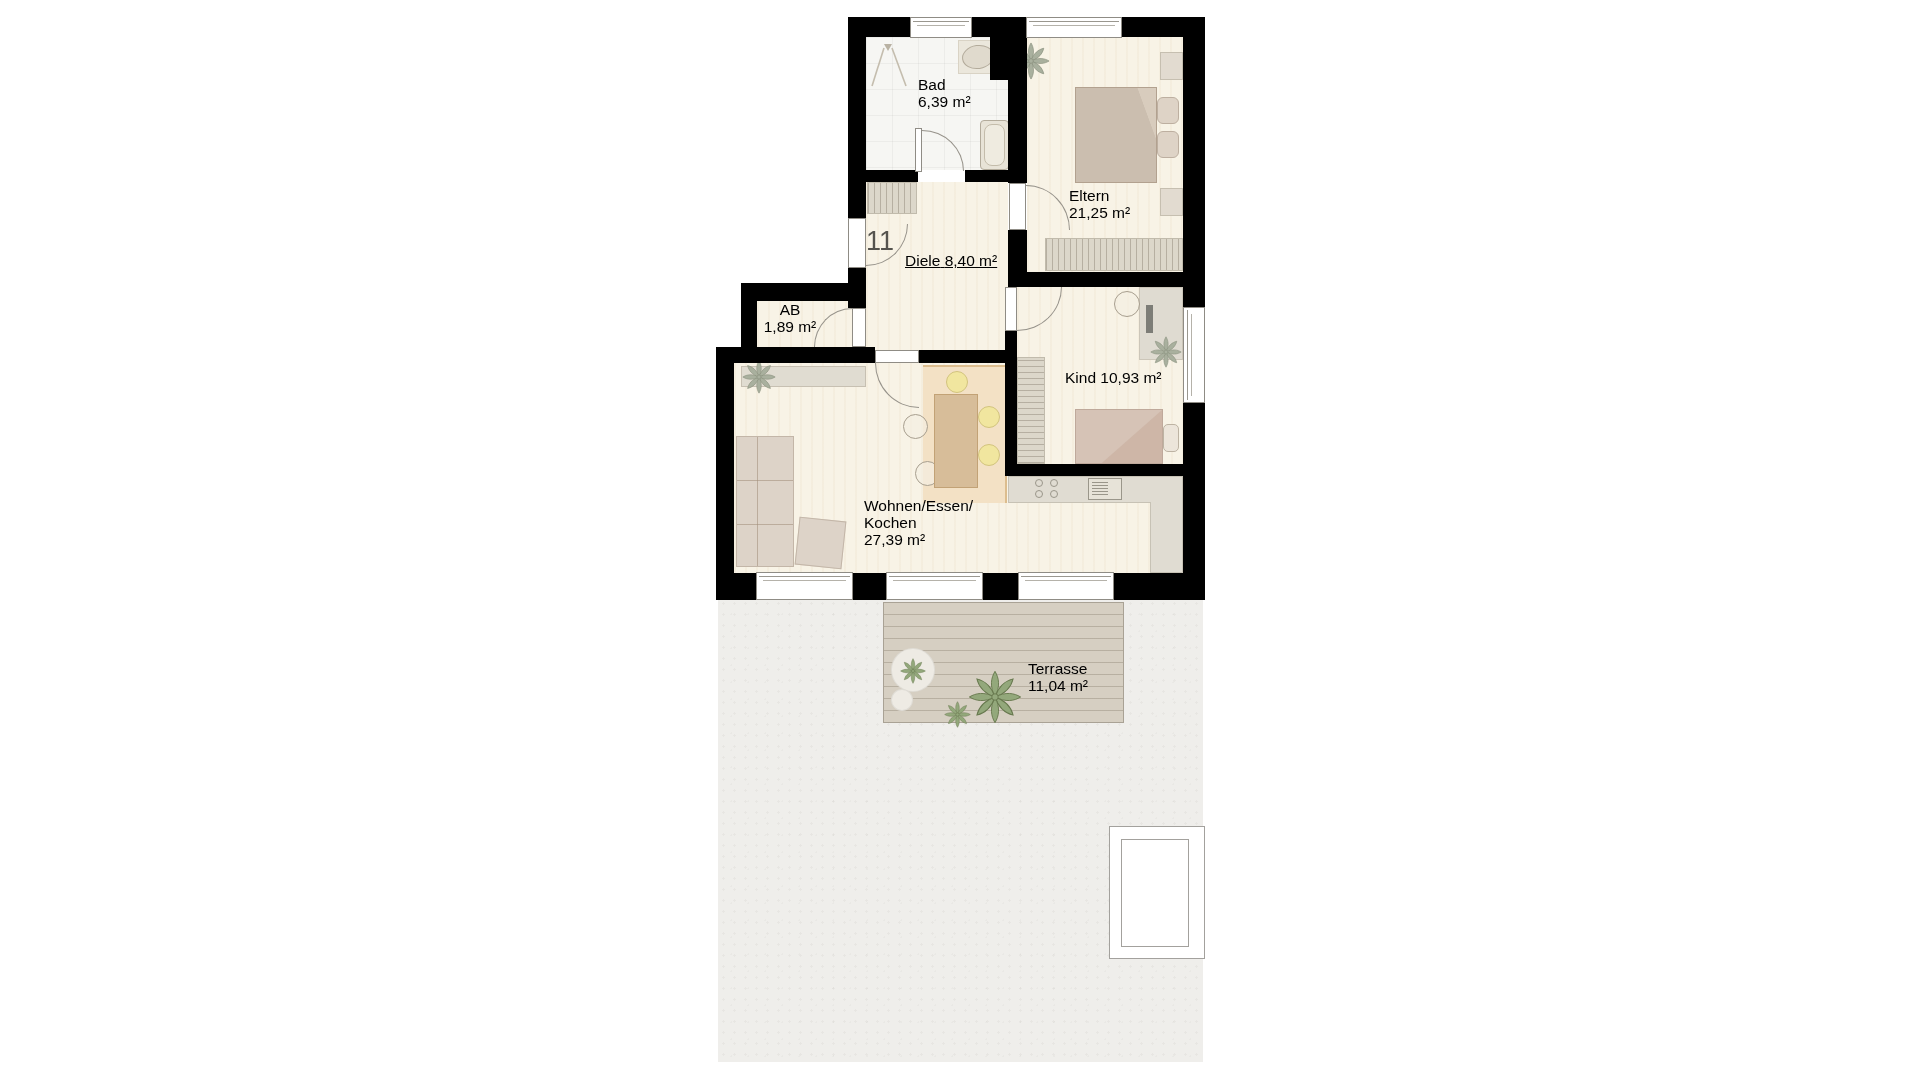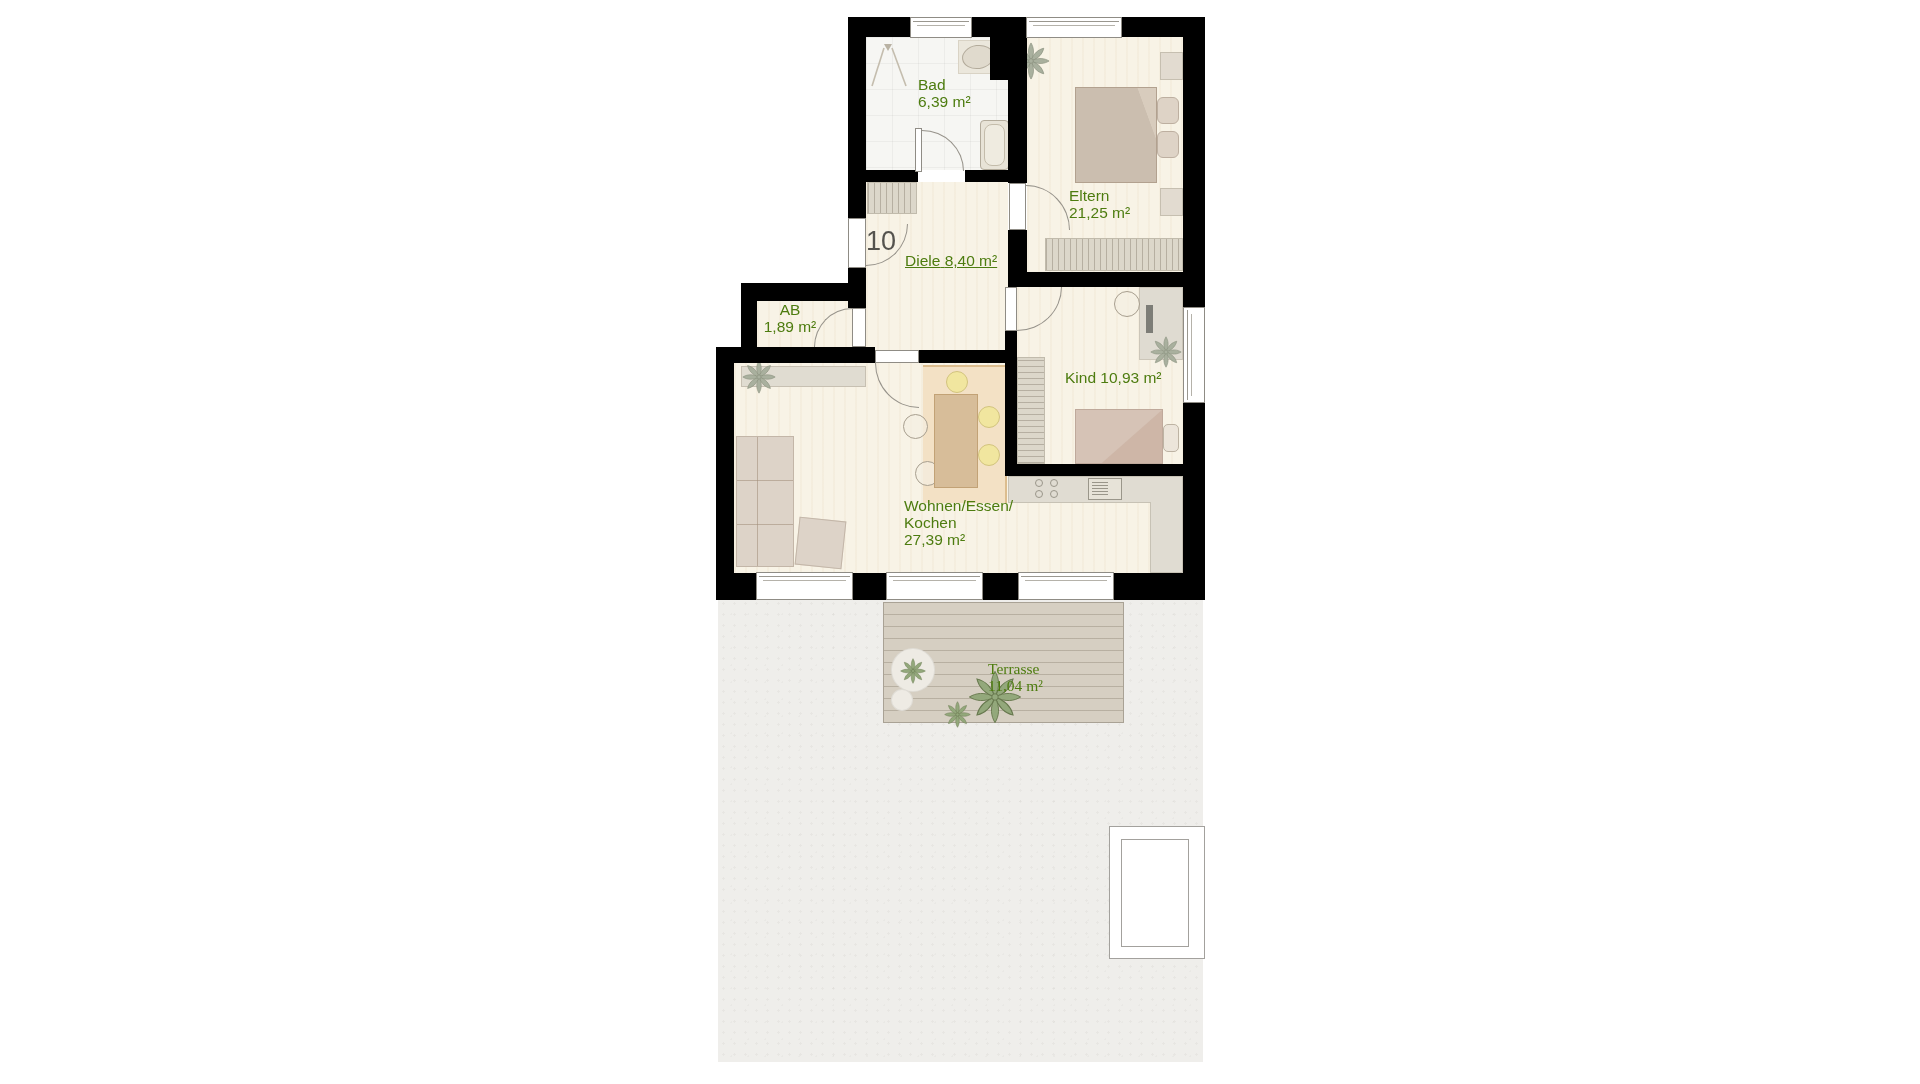--- a/index.html
+++ b/index.html
@@ -29,21 +29,21 @@
   .arc-tl{border-top:1px solid #96928a;border-left:1px solid #96928a;border-top-left-radius:100% 100%;}
   .arc-bl{border-bottom:1px solid #96928a;border-left:1px solid #96928a;border-bottom-left-radius:100% 100%;}
   
   .furn{position:absolute;box-sizing:border-box;}
   .hatch{background-color:#dcd7ca;border:1px solid #c1bbac;}
   .hatch-v{background-image:repeating-linear-gradient(90deg, rgba(120,110,95,.38) 0 1px, transparent 1px 6px);}
   .hatch-h{background-image:repeating-linear-gradient(0deg, rgba(120,110,95,.38) 0 1px, transparent 1px 6px);}
   .counter{background:#e0dcd2;border:1px solid #c7c2b5;}
   .circle{border-radius:50%;}
   
-  .lbl{position:absolute;color:#4d7c0f;font-size:15.5px;line-height:17px;white-space:nowrap;}
+  .lbl{position:absolute;color:#000000;font-size:15.5px;line-height:17px;white-space:nowrap;}
   #unit-number{position:absolute;color:#55534e;font-size:27px;line-height:27px;}
   .plant{position:absolute;fill:#a9b09e;stroke:#89907d;stroke-width:.7;}
   .plant-green{fill:#93a87b;stroke:#68794f;}
   .deck{position:absolute;background:#d6cfc2;border:1px solid #a9a295;box-sizing:border-box;
         background-image:repeating-linear-gradient(to bottom, transparent 0 11px, rgba(122,112,94,.33) 11px 12px);}
   .ground{position:absolute;background:#efeeeb;
         background-image:radial-gradient(rgba(100,95,85,.055) 1.2px, transparent 1.2px),
                          radial-gradient(rgba(100,95,85,.04) 1px, transparent 1px);
         background-size:11px 11px,17px 17px;background-position:0 0,5px 8px;}
   .outline-box{position:absolute;background:#ffffff;border:1px solid #a3a19d;box-sizing:border-box;}
@@ -201,21 +201,21 @@
 
   <div class="leaf" style="left:1005px;top:287px;width:12px;height:44px;"></div>
   <div class="arc arc-br" style="left:1017px;top:287px;width:45px;height:44px;"></div>
 
   <div class="leaf" style="left:852px;top:308px;width:14px;height:39px;"></div>
   <div class="arc arc-tl" style="left:814px;top:308px;width:38px;height:39px;"></div>
 
   <div class="leaf" style="left:875px;top:350px;width:44px;height:13px;"></div>
   <div class="arc arc-bl" style="left:875px;top:363px;width:44px;height:45px;"></div>
 
-  <div id="unit-number" style="left:866px;top:228px;">10</div>
+  <div id="unit-number" style="left:866px;top:228px;">11</div>
 
   <div class="lbl" style="left:918px;top:76px;">
     <div>Bad</div>
     <div>6,39 m²</div>
   </div>
 
   <div class="lbl" style="left:1069px;top:187px;">
     <div>Eltern</div>
     <div>21,25 m²</div>
   </div>
@@ -228,27 +228,27 @@
   <div class="lbl" style="left:752px;top:301px;width:76px;text-align:center;">
     <div>AB</div>
     <div>1,89 m²</div>
   </div>
 
   <div class="lbl" style="left:1065px;top:369px;">
     <span>Kind</span>
     <span>10,93 m²</span>
   </div>
 
-  <div class="lbl" style="left:904px;top:497px;">
+  <div class="lbl" style="left:864px;top:497px;">
     <div>Wohnen/Essen/</div>
     <div>Kochen</div>
     <div>27,39 m²</div>
   </div>
 
-  <div class="lbl" style="left:988px;top:660px;font-family:Liberation Serif, serif;">
+  <div class="lbl" style="left:1028px;top:660px;">
     <div>Terrasse</div>
     <div>11,04 m²</div>
   </div>
 
   <div class="outline-box" style="left:1109px;top:826px;width:96px;height:133px;"></div>
   <div class="outline-box" style="left:1121px;top:839px;width:68px;height:108px;"></div>
 
 </div>
 
 </body></html>

